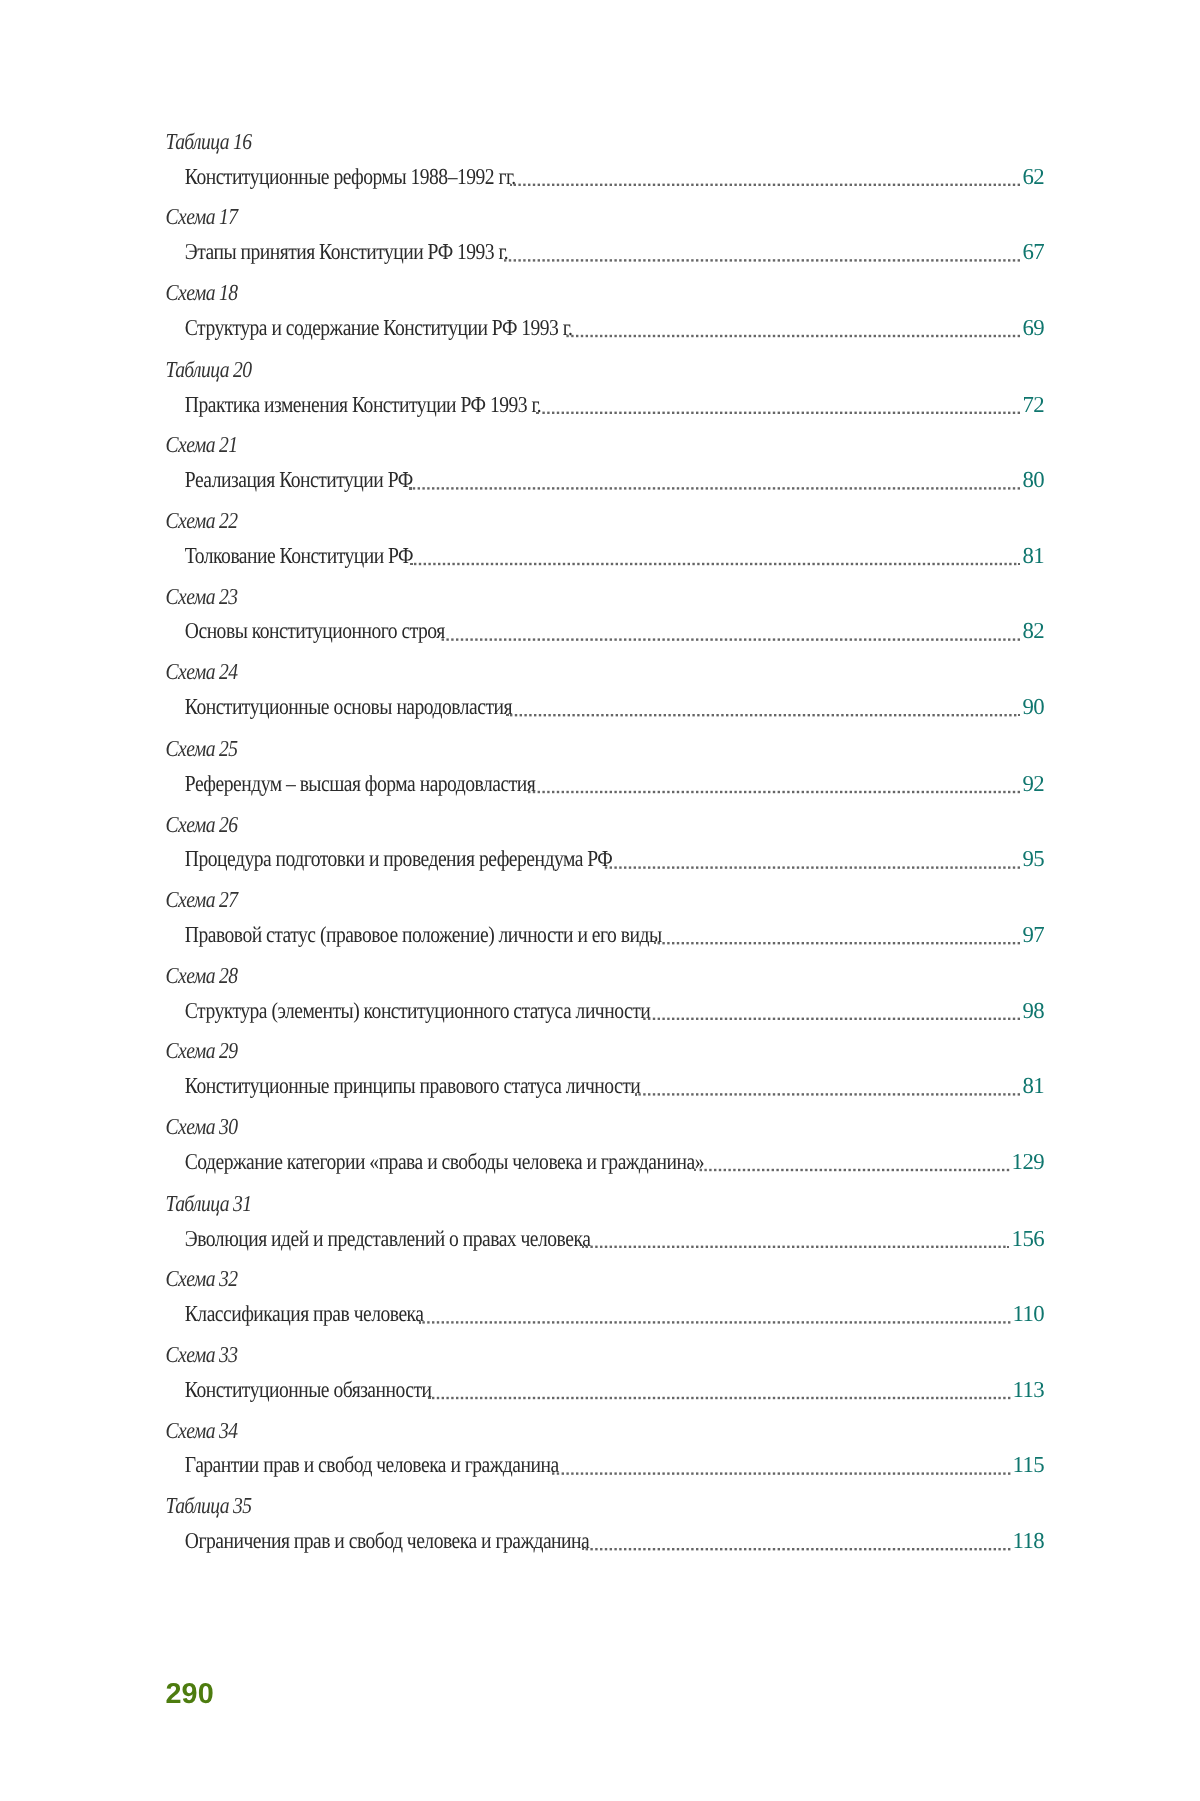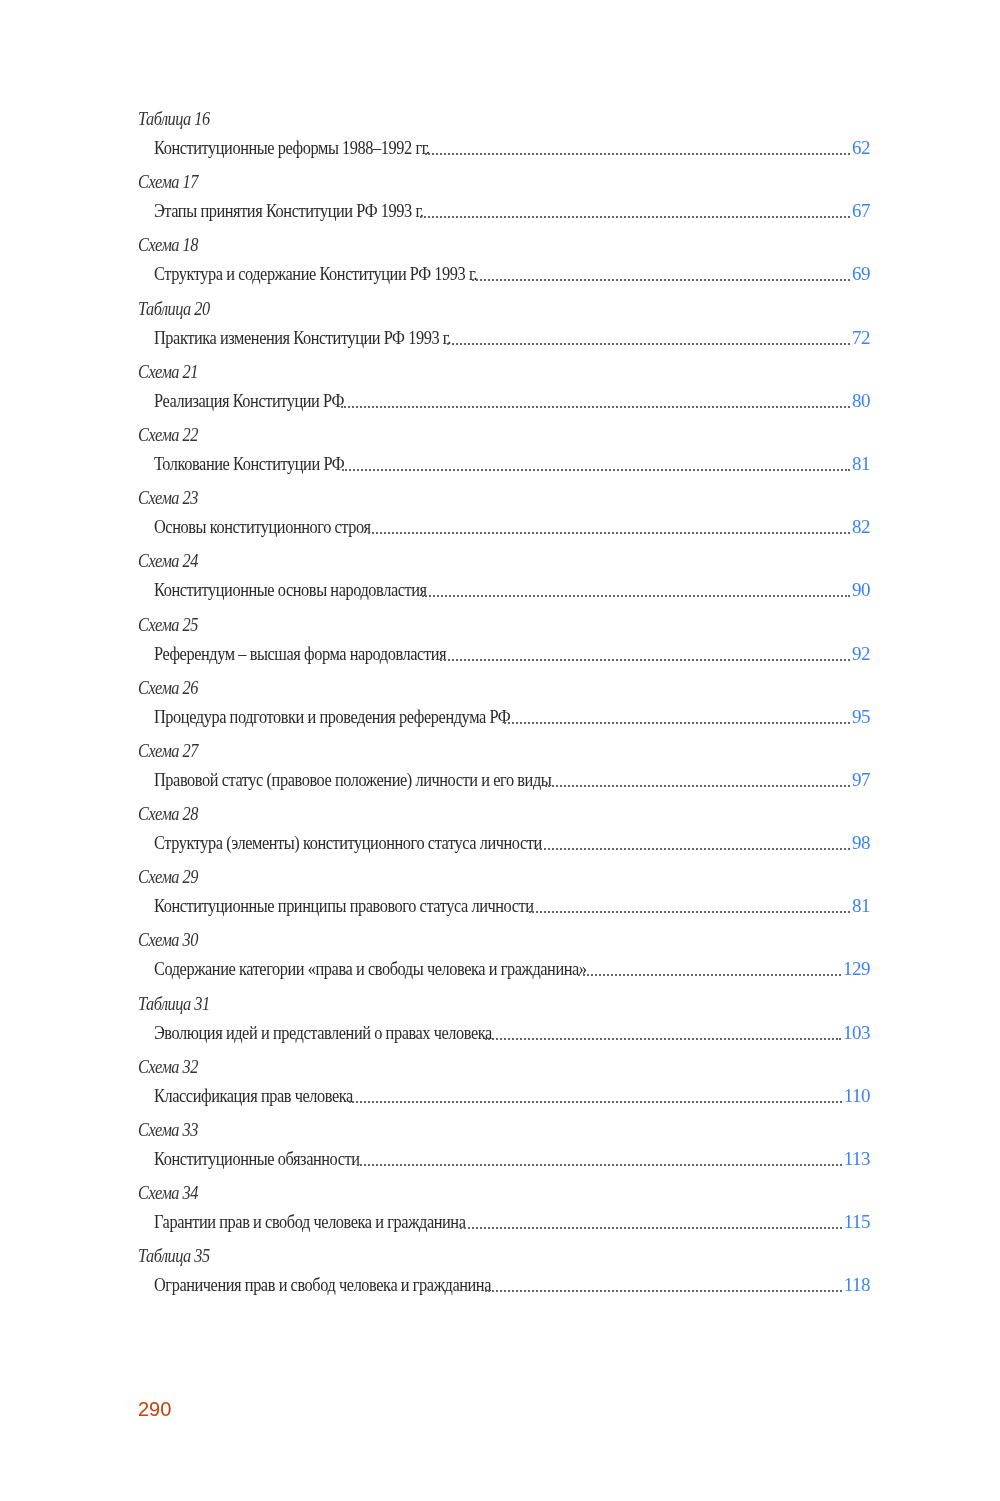--- a/index.html
+++ b/index.html
@@ -64,29 +64,29 @@
       border-bottom: 2px dotted #666;
       margin: 0 2px 5px 0;
       height: 0;
       align-self: flex-end;
       position: relative;
       top: -1px;
     }
     .entry-page {
       flex: 0 0 auto;
       letter-spacing: -0.5px;
-      color: #3b82f6;
+      color: #0f766e;
     }
     .page-number {
       position: absolute;
       left: 138px;
       top: 1398px;
-      font-size: 20px;
-      font-weight: normal;
-      color: #c2410c;
+      font-size: 24px;
+      font-weight: bold;
+      color: #4d7c0f;
       letter-spacing: 0px;
     }
   </style>
 </head>
 <body>
 
 <div class="page">
   <div class="entry">
     <div class="entry-kind">Таблица 16</div>
     <div class="entry-line">
@@ -197,21 +197,21 @@
       <span class="entry-title" style="margin-right: -78.7147px;">Содержание категории «права и свободы человека и гражданина»</span>
       <span class="entry-dots"></span>
       <span class="entry-page">129</span>
     </div>
   </div>
   <div class="entry">
     <div class="entry-kind">Таблица 31</div>
     <div class="entry-line">
       <span class="entry-title" style="margin-right: -61.9897px;">Эволюция идей и представлений о правах человека</span>
       <span class="entry-dots"></span>
-      <span class="entry-page">103</span>
+      <span class="entry-page">156</span>
     </div>
   </div>
   <div class="entry">
     <div class="entry-kind">Схема 32</div>
     <div class="entry-line">
       <span class="entry-title" style="margin-right: -36.6688px;">Классификация прав человека</span>
       <span class="entry-dots"></span>
       <span class="entry-page">110</span>
     </div>
   </div>

